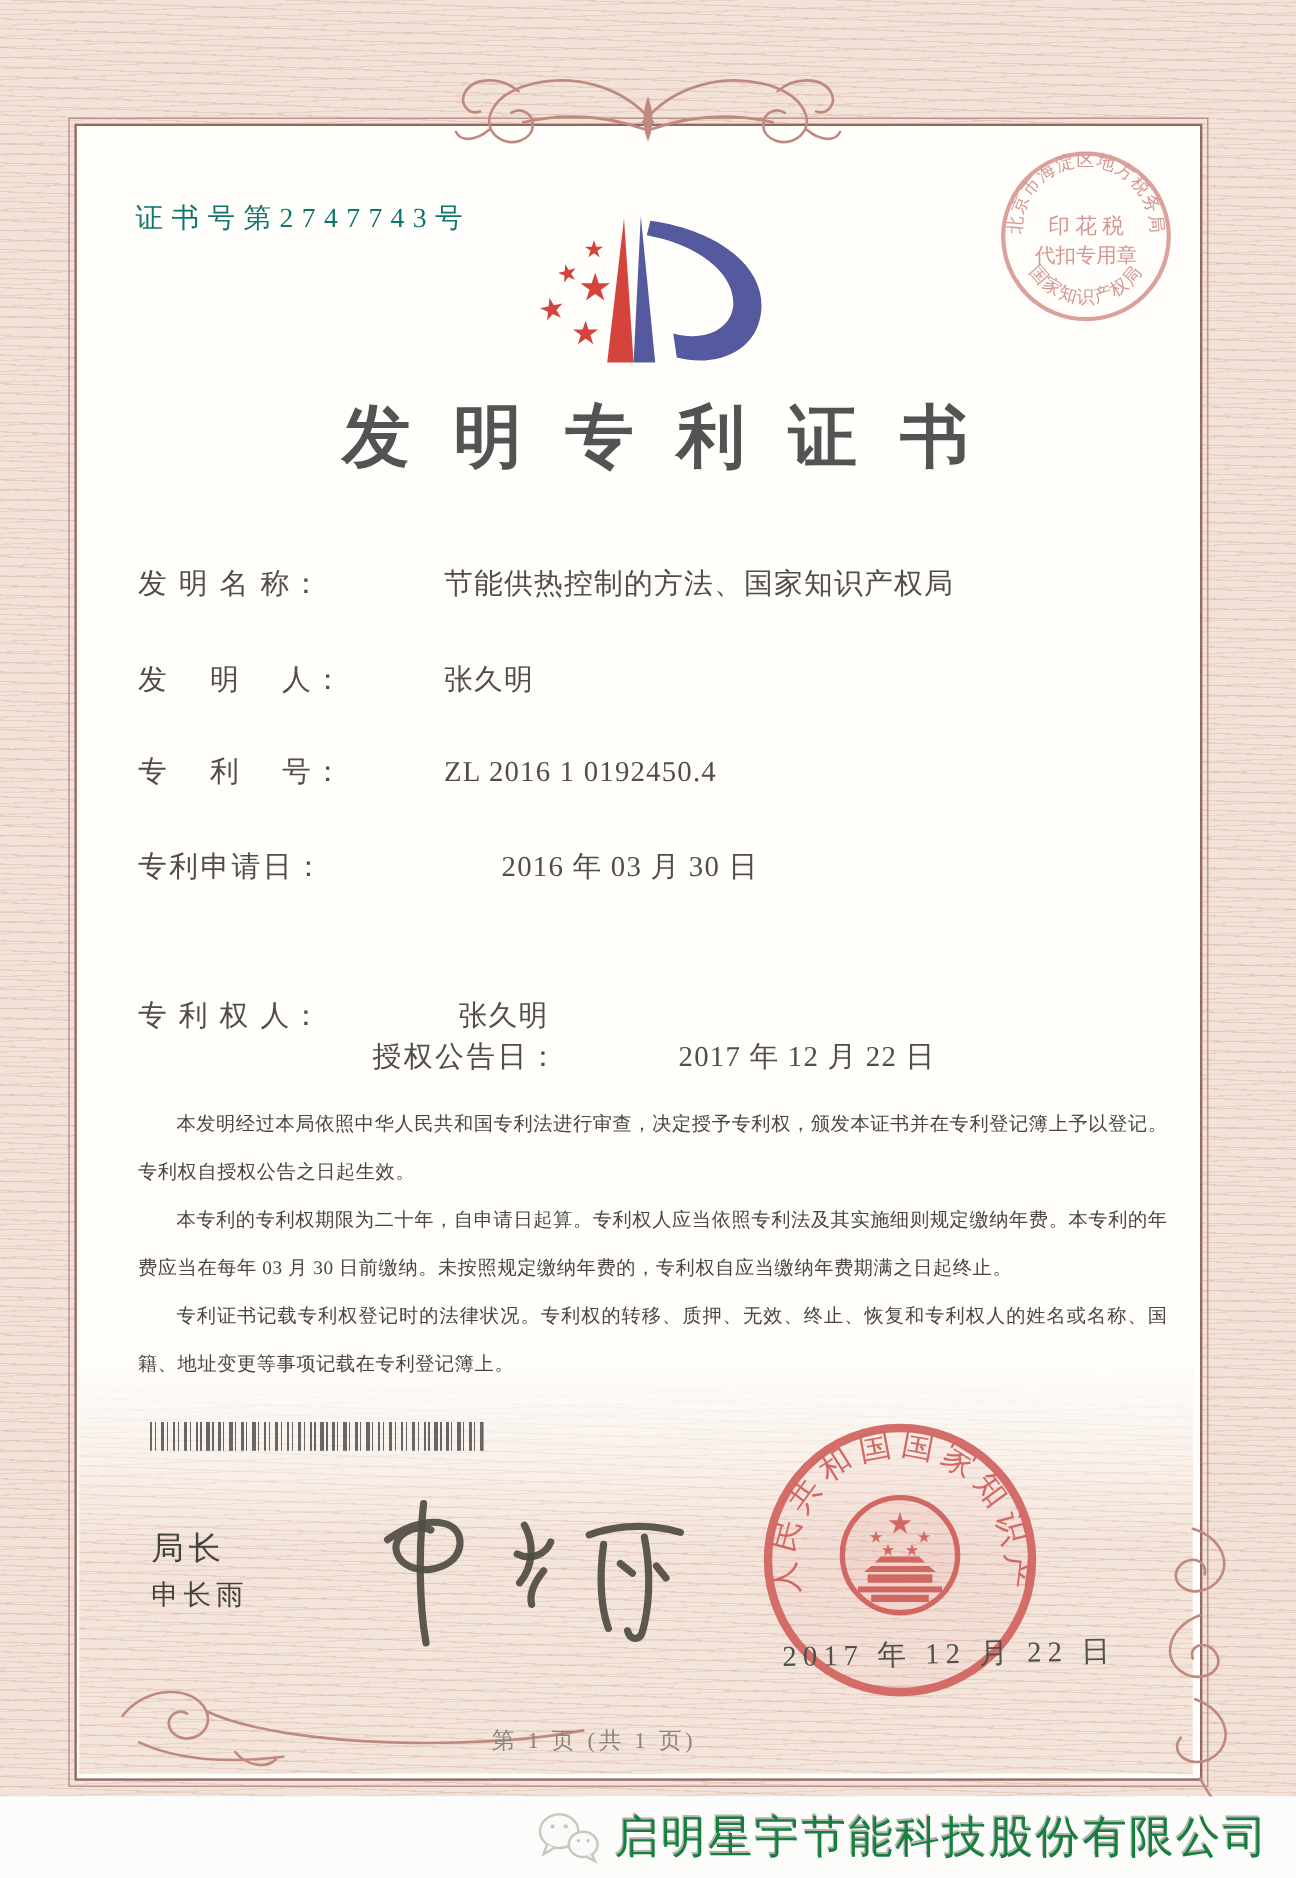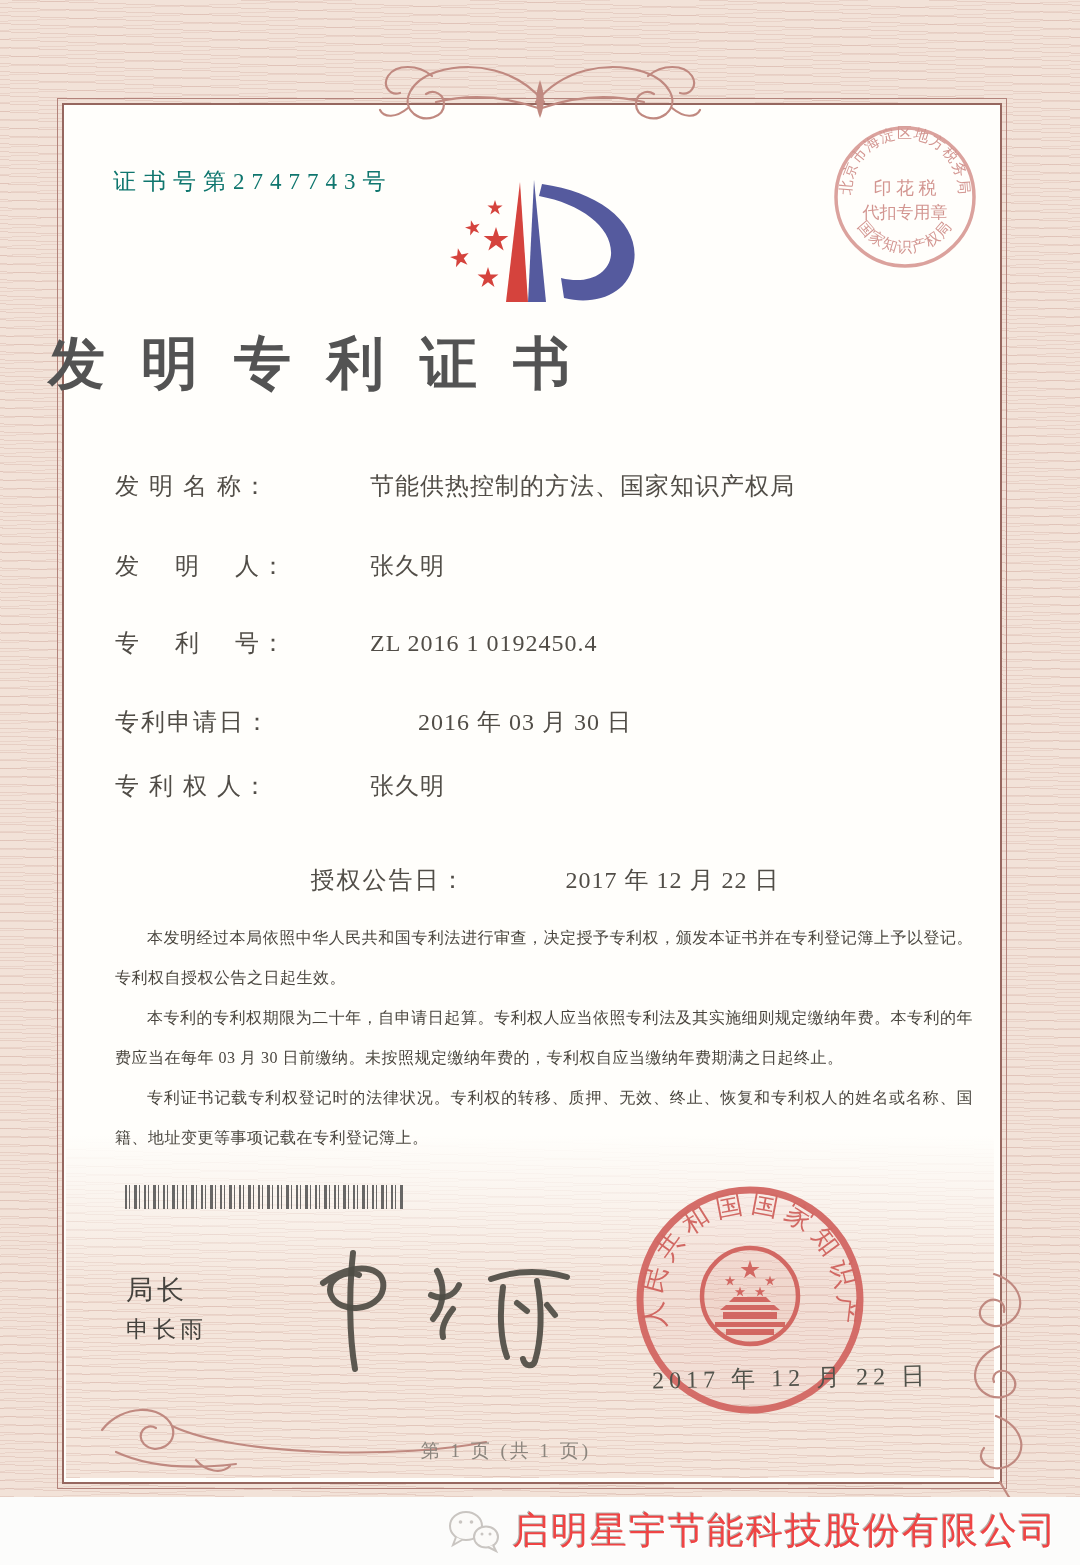--- a/index.html
+++ b/index.html
@@ -36,21 +36,21 @@
   .ornament path{stroke:#c08980;fill:none;stroke-width:2.2;stroke-linecap:round;}
   .ornament .leaf{fill:#c08980;stroke:none;}
 
   .cert-no{
     position:absolute;left:113px;top:166px;
     font-size:23px;color:#0f766e;letter-spacing:7px;
   }
   .logo{position:absolute;left:448px;top:170px;}
   .tax-stamp{position:absolute;left:830px;top:122px;opacity:.92;}
   .title{
-    position:absolute;left:0;top:326px;width:1080px;
+    position:absolute;left:0;top:326px;width:1080px;text-align:center;
     font-size:57px;font-weight:600;color:#535353;
     letter-spacing:36px;padding-left:48px;box-sizing:border-box;
   }
   .field-row{
     position:absolute;left:115px;width:860px;
     font-size:24px;color:#514d47;display:flex;align-items:baseline;
   }
   .field-label{white-space:pre;letter-spacing:2px;min-width:255px;}
   .field-value{white-space:pre;letter-spacing:1px;}
   .body-text{
@@ -71,28 +71,28 @@
   .director-name{position:absolute;left:126px;top:1314px;font-size:23px;color:#45433e;letter-spacing:4px;}
   .signature{position:absolute;left:295px;top:1245px;}
   .signature path{stroke:#4e4c44;stroke-width:6;fill:none;stroke-linecap:round;stroke-linejoin:round;opacity:.92;}
   .seal{position:absolute;left:630px;top:1180px;opacity:.93;}
   .seal-date{
     position:absolute;left:652px;top:1362px;font-size:24px;color:#50524a;
     letter-spacing:5px;white-space:pre;transform:rotate(-1deg);
   }
   .page-indicator{
     position:absolute;left:0;top:1438px;width:990px;text-align:center;
-    font-size:19px;color:#8b857d;letter-spacing:3px;white-space:pre;padding-left:11px;
+    font-size:19px;color:#8b857d;letter-spacing:3px;white-space:pre;
   }
   .footer-strip{
     position:absolute;left:0;top:1497px;width:1080px;height:68px;background:#fcfcfb;
     display:flex;align-items:center;justify-content:flex-end;padding-right:22px;box-sizing:border-box;
   }
   .company-name{
-    font-size:37px;color:#ef4444;letter-spacing:2px;
+    font-size:37px;color:#15803d;letter-spacing:2px;
     font-family:"Liberation Sans","DejaVu Sans",sans-serif;
     text-shadow:-1px -1px 0 #b5b1ad, 1px 1px 0 #ffffff;
     white-space:nowrap;
   }
   .wechat{margin-right:10px;flex:0 0 auto;}
   .stamp-text{fill:#cf8d88;font-family:"Liberation Serif","DejaVu Serif",serif;}
   .seal-text{fill:#cf5f5a;font-family:"Liberation Serif","DejaVu Serif",serif;}
 </style>
 </head>
 <body>
@@ -177,21 +177,21 @@
     <span class="field-value">张久明</span>
   </div>
   <div class="field-row" style="top:627px;">
     <span class="field-label">专　 利　 号：</span>
     <span class="field-value">ZL 2016 1 0192450.4</span>
   </div>
   <div class="field-row" style="top:706px;gap:48px;">
     <span class="field-label">专利申请日：</span>
     <span class="field-value">2016 年 03 月 30 日</span>
   </div>
-  <div class="field-row" style="top:770px;">
+  <div class="field-row" style="top:830px;gap:12px;">
     <span class="field-label">专 利 权 人：</span>
     <span class="field-value">张久明</span>
   </div>
   <div class="field-row" style="top:864px;justify-content:center;">
     <span class="field-label">授权公告日：</span>
     <span class="field-value">2017 年 12 月 22 日</span>
   </div>
 
   <div class="body-text">
     <p>本发明经过本局依照中华人民共和国专利法进行审查，决定授予专利权，颁发本证书并在专利登记簿上予以登记。专利权自授权公告之日起生效。</p>

